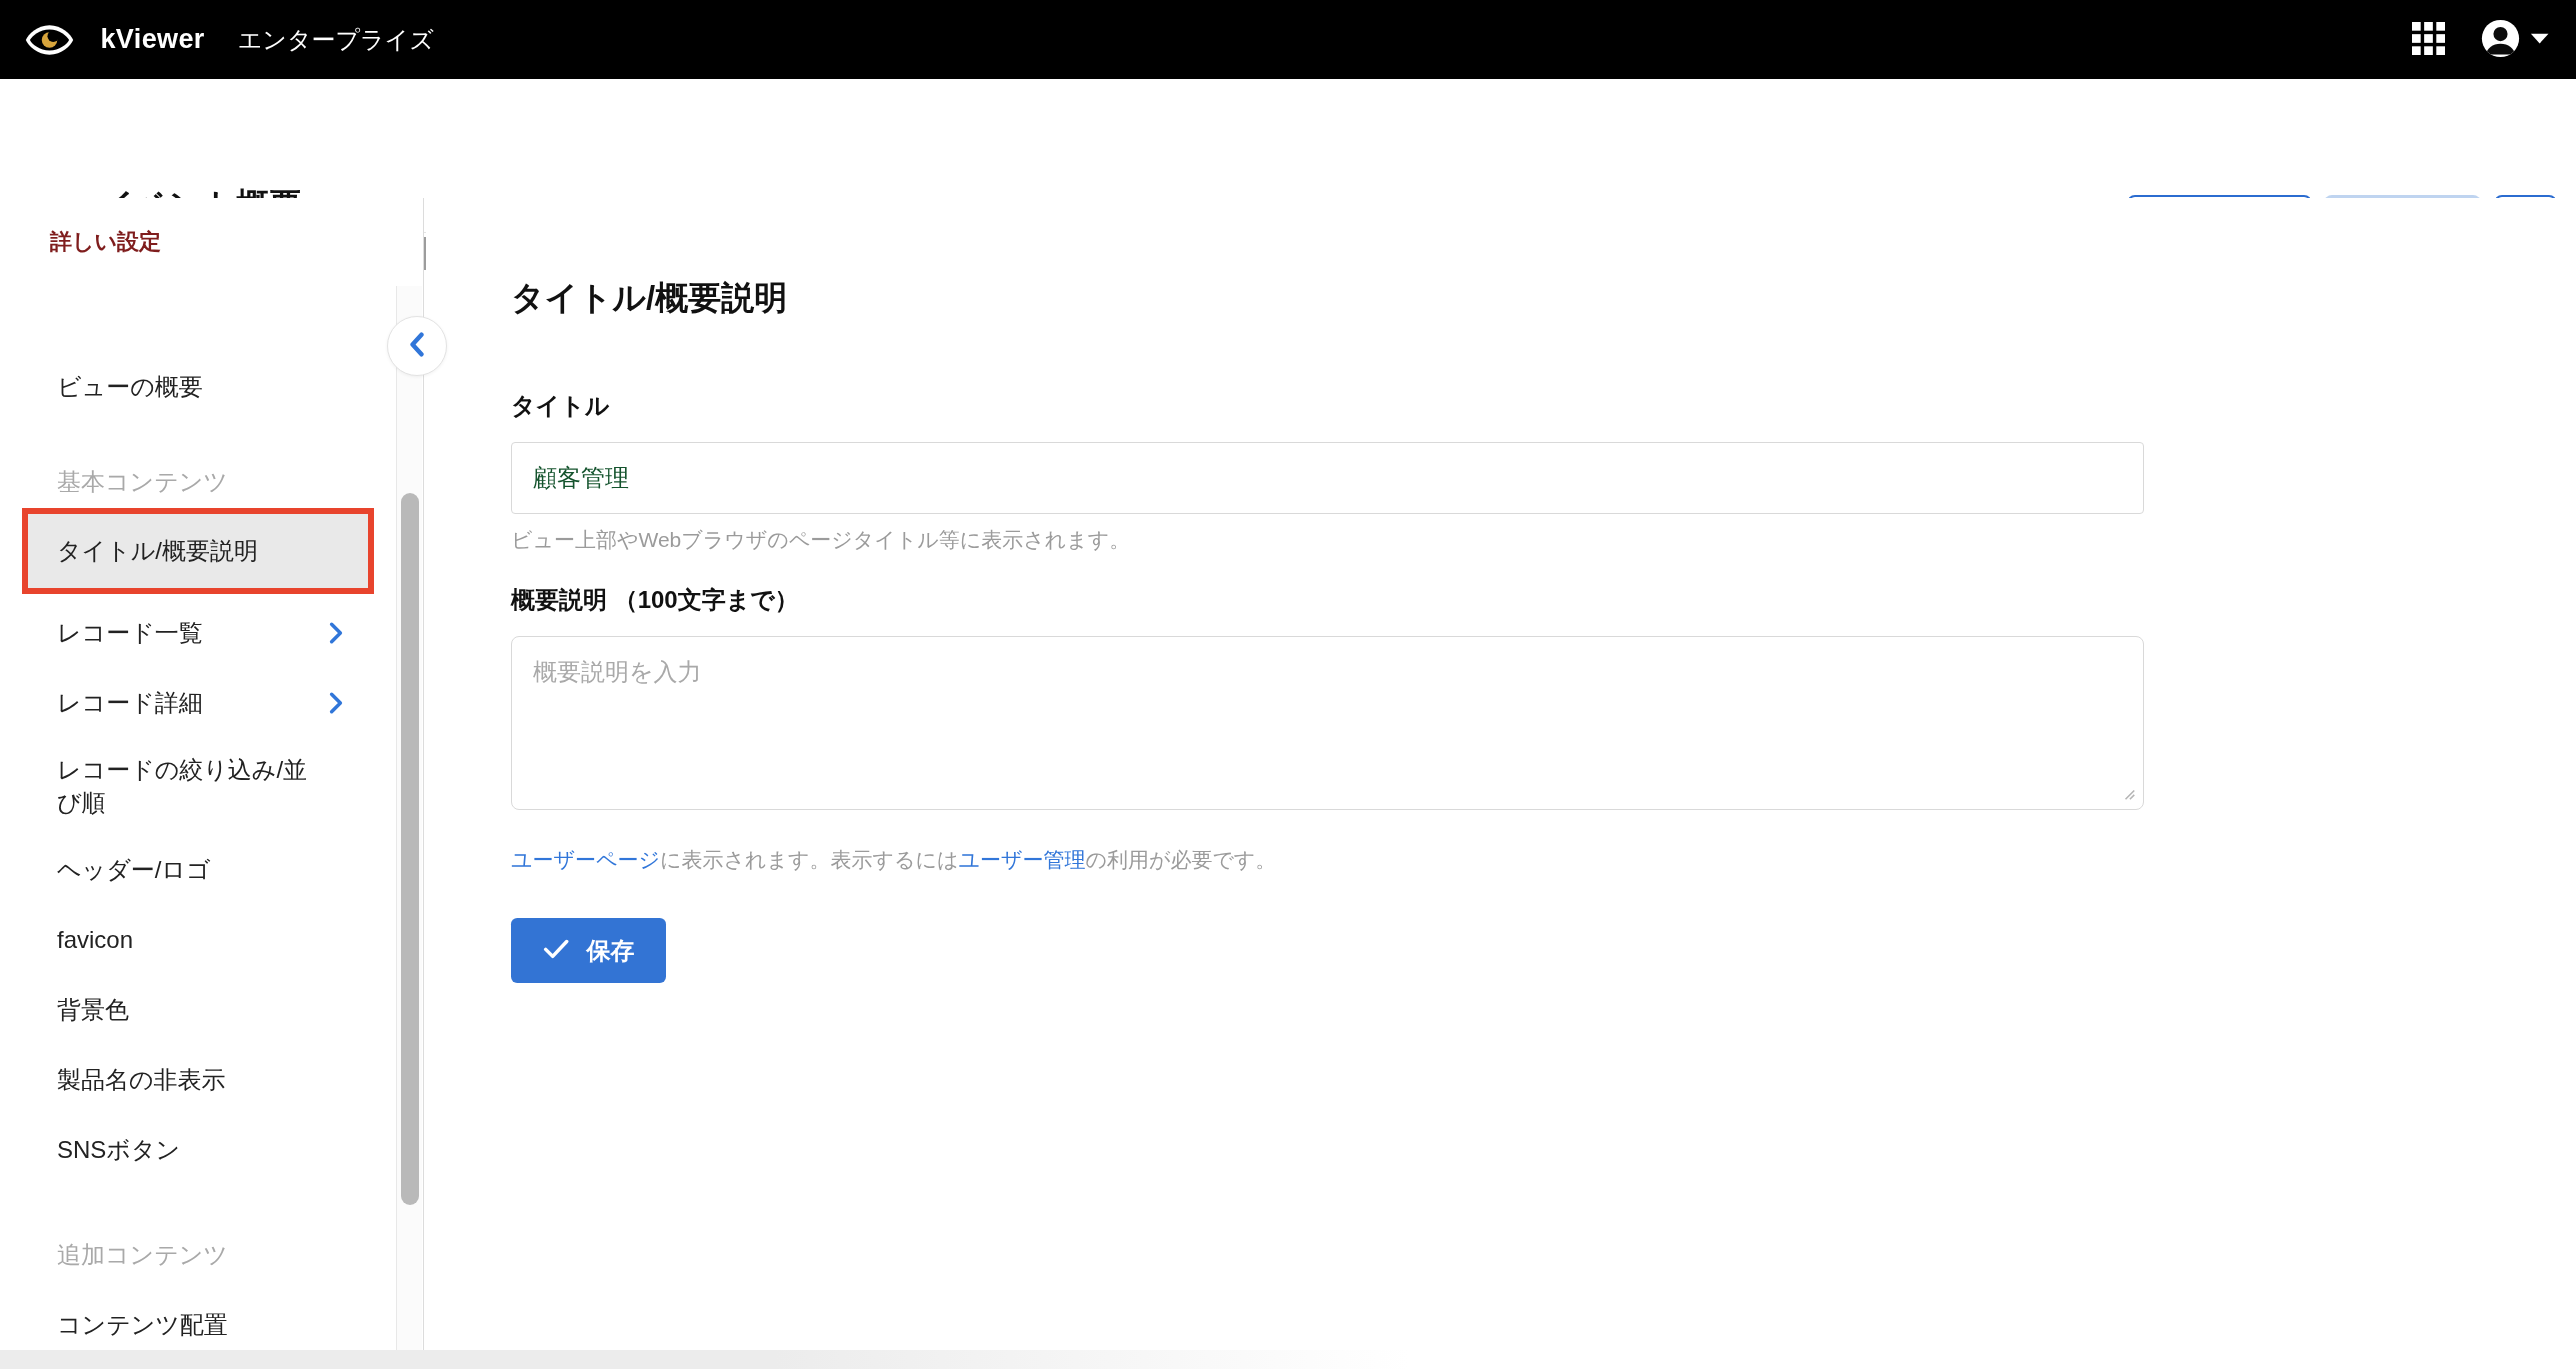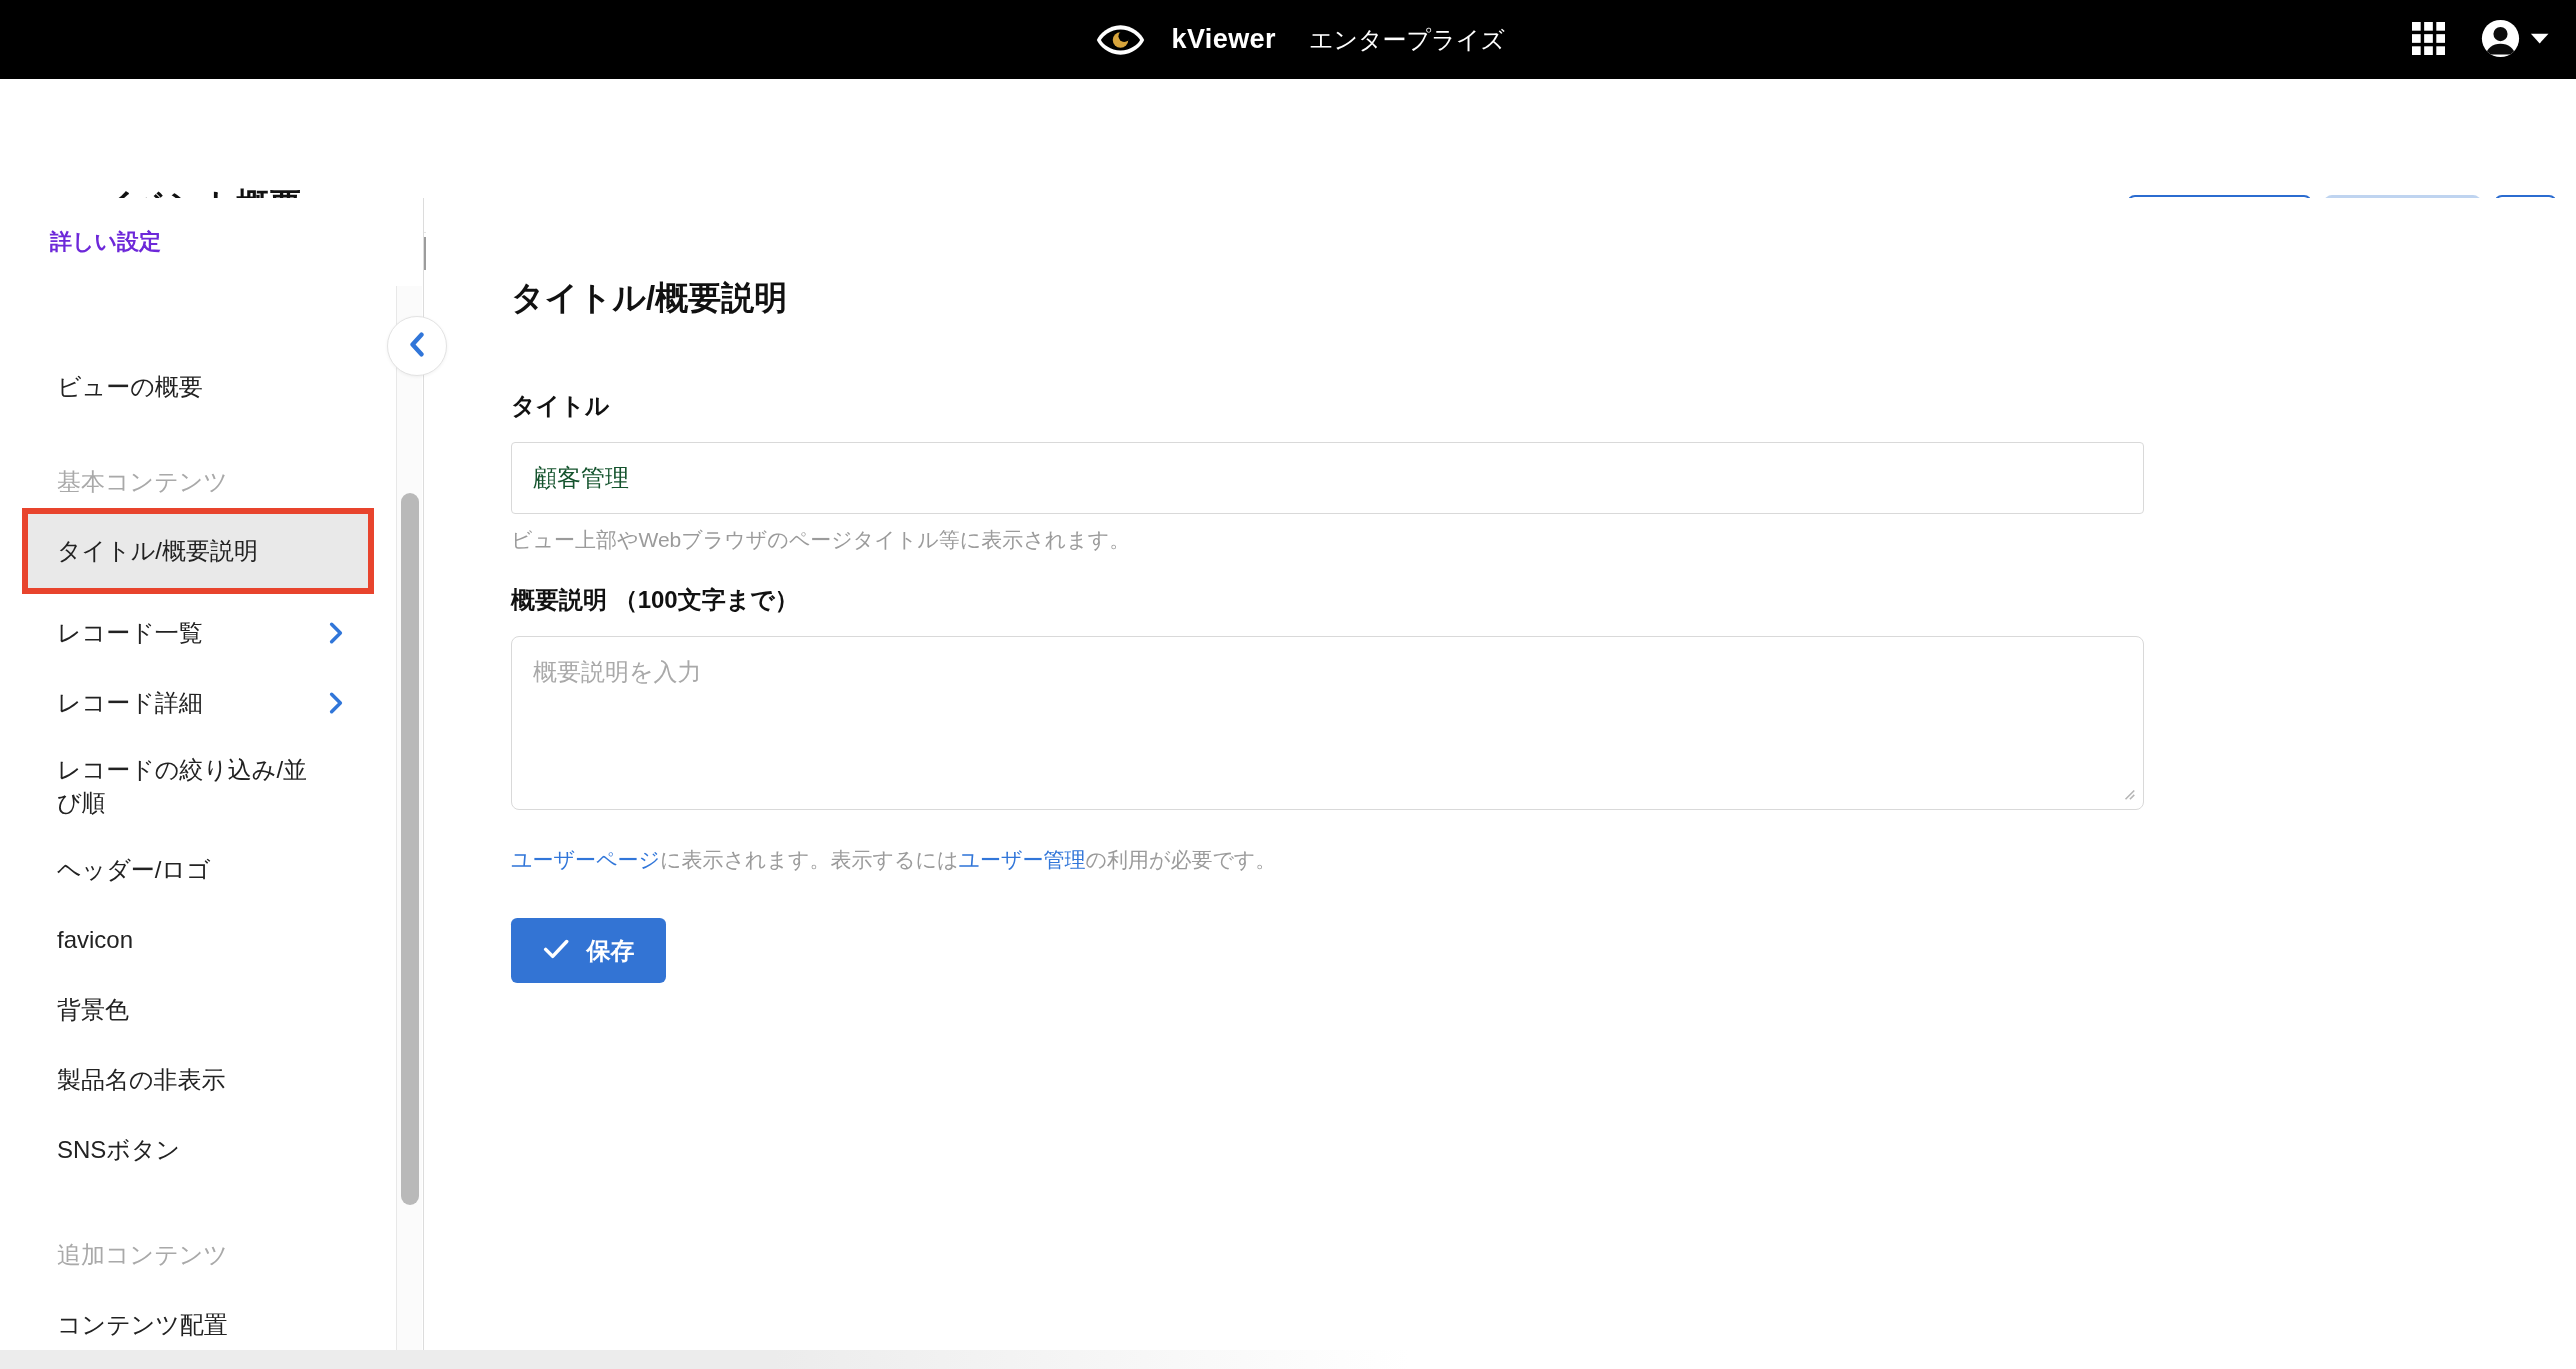--- a/index.html
+++ b/index.html
@@ -3,21 +3,21 @@
 <meta charset="utf-8">
 <style>
   html,body { margin:0; padding:0; background:#fff; }
   .app {
     position:relative; width:2576px; height:1369px; overflow:hidden;
     font-family:"Liberation Sans", sans-serif; background:#fff; color:#222;
   }
   
   .topbar {
     position:absolute; left:0; top:0; width:100%; height:79px; background:#000;
-    display:flex; align-items:center;justify-content:center;
+    display:flex; align-items:center;
   }
   .topbar .logo { margin-left:25px; display:flex; align-items:center; }
   .brand { color:#fff; font-size:27px; font-weight:bold; margin-left:26.4px; letter-spacing:0.4px; }
   .plan  { color:#fff; font-size:24px; margin-left:33px; }
   .topbar-right { position:absolute; right:26.4px; top:0; height:79px; display:flex; align-items:center; gap:12.3px; }
   .icon-btn { display:flex; align-items:center; justify-content:center; cursor:pointer; background:none; border:none; padding:0; }
   .apps-btn { margin-right:23px; }
   .account-btn { display:flex; align-items:center; gap:10.6px; }
 
   
@@ -48,21 +48,21 @@
     display:flex; align-items:center; justify-content:center; cursor:pointer;
   }
 
   
   .sidebar {
     position:absolute; left:0; top:198px; width:424px; bottom:0; background:#fff;
     border-right:1.8px solid #dcdcdc; box-sizing:border-box;
   }
   .tabs { position:absolute; left:0; top:0; width:100%; height:88px; display:flex; }
   .tab { width:211px; display:flex; align-items:center; justify-content:center;
-         font-size:22px; font-weight:bold; color:#6d28d9; cursor:pointer; position:relative; }
+         font-size:22px; font-weight:bold; color:#7f1d1d; cursor:pointer; position:relative; }
   .tab.active { color:#4285e8; }
   .tab.active::after { content:""; position:absolute; left:0; bottom:0; width:100%; height:4.4px; background:#2f6fd0; }
   .nav { position:absolute; left:0; top:154px; width:396px; }
   .nav-item { height:70px; display:flex; align-items:center; padding-left:57px; font-size:24px;
               color:#222; position:relative; cursor:pointer; box-sizing:border-box; }
   .nav-item.wrap { height:97px; line-height:1.4; padding-right:66px; align-items:center; }
   .nav-section { height:70px; margin-top:25px; display:flex; align-items:center; padding-left:57px;
                  font-size:24px; color:#a9a9a9; }
   .nav-section.second { margin-top:35px; }
   .nav-active-box {

